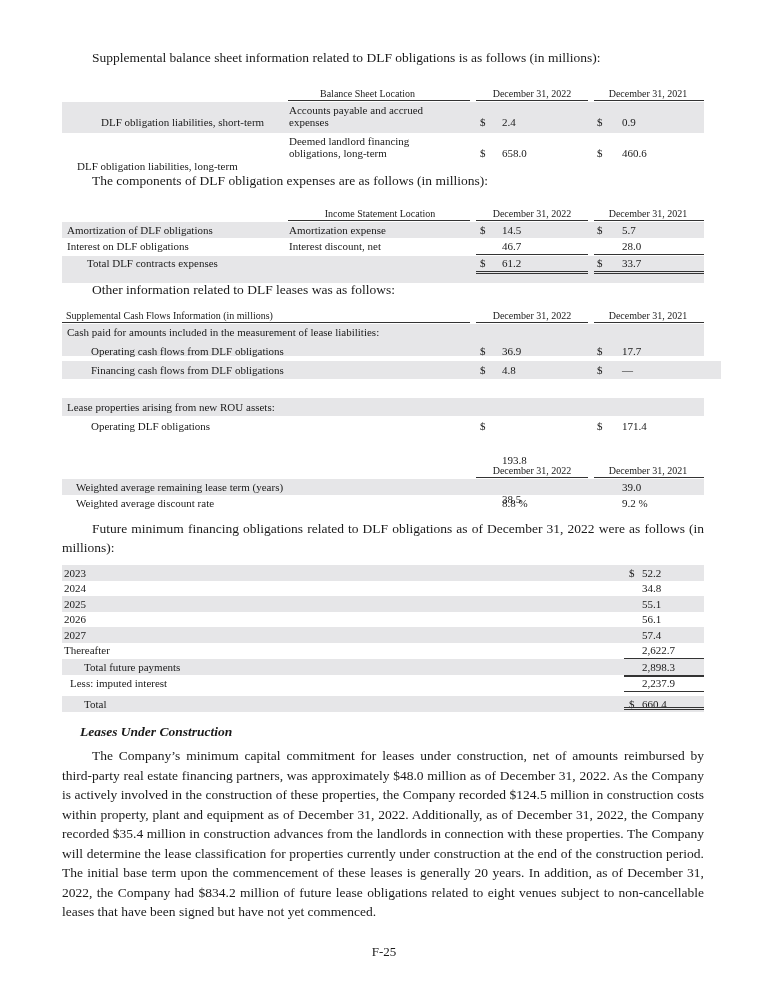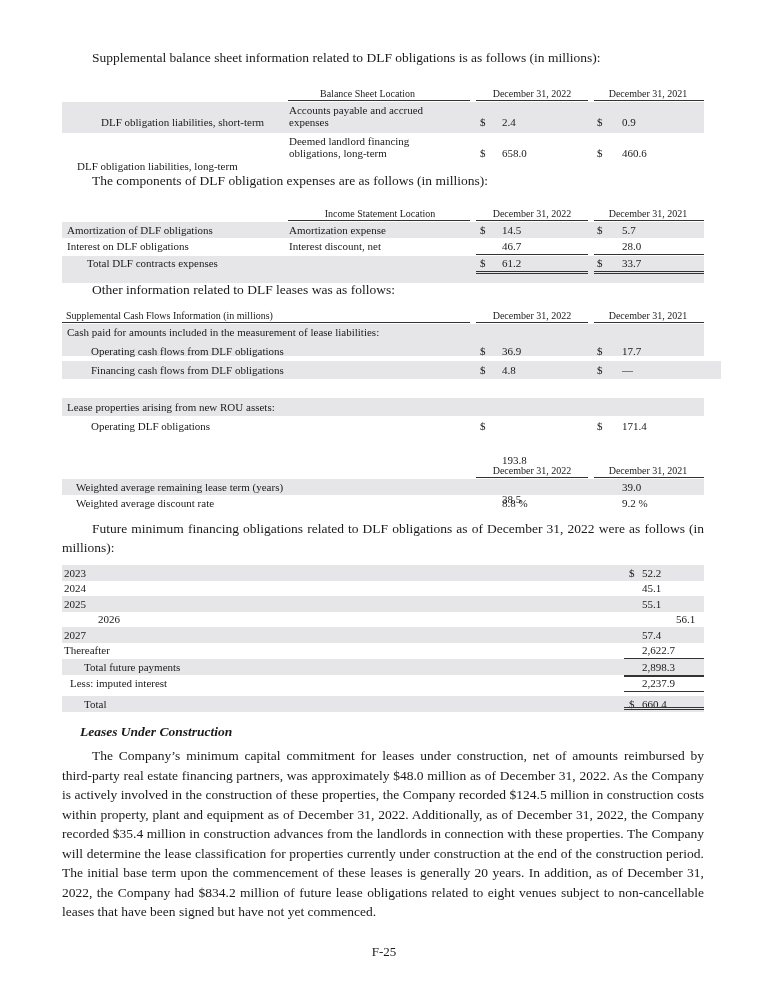--- a/index.html
+++ b/index.html
@@ -141,27 +141,27 @@
 <div class="para" style="top:519px; text-indent:30px; text-align-last:justify;">Future minimum financing obligations related to DLF obligations as of December 31, 2022 were as follows (in</div>
 <div class="para" style="top:538px;">millions):</div>
 
 <div class="row shade" style="top:565px; height:16px;">
   <div class="cell" style="left:2px; top:2px;">2023</div>
   <div class="cell" style="left:567px; top:2px;">$</div>
   <div class="cell num" style="left:580px; width:62px; top:2px;">52.2</div>
 </div>
 <div class="row" style="top:581px; height:15px;">
   <div class="cell" style="left:2px; top:1px;">2024</div>
-  <div class="cell num" style="left:580px; width:62px; top:1px;">45.1</div>
+  <div class="cell num" style="left:580px; width:62px; top:1px;">34.8</div>
 </div>
 <div class="row shade" style="top:596px; height:16px;">
   <div class="cell" style="left:2px; top:2px;">2025</div>
   <div class="cell num" style="left:580px; width:62px; top:2px;">55.1</div>
 </div>
-<div class="row" style="top:612px; height:15px;margin-left:34px;">
+<div class="row" style="top:612px; height:15px;">
   <div class="cell" style="left:2px; top:1px;">2026</div>
   <div class="cell num" style="left:580px; width:62px; top:1px;">56.1</div>
 </div>
 <div class="row shade" style="top:627px; height:16px;">
   <div class="cell" style="left:2px; top:2px;">2027</div>
   <div class="cell num" style="left:580px; width:62px; top:2px;">57.4</div>
 </div>
 <div class="row" style="top:643px; height:15px;">
   <div class="cell" style="left:2px; top:1px;">Thereafter</div>
   <div class="cell num" style="left:580px; width:62px; top:1px;">2,622.7</div>

